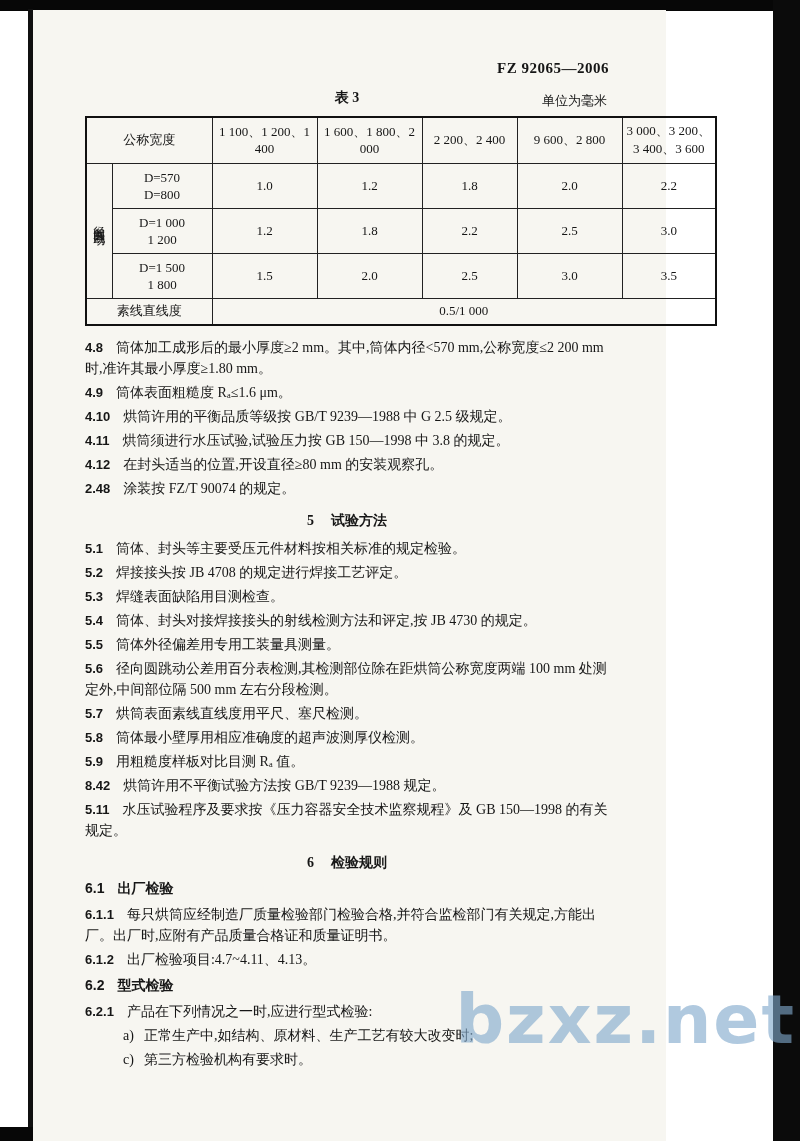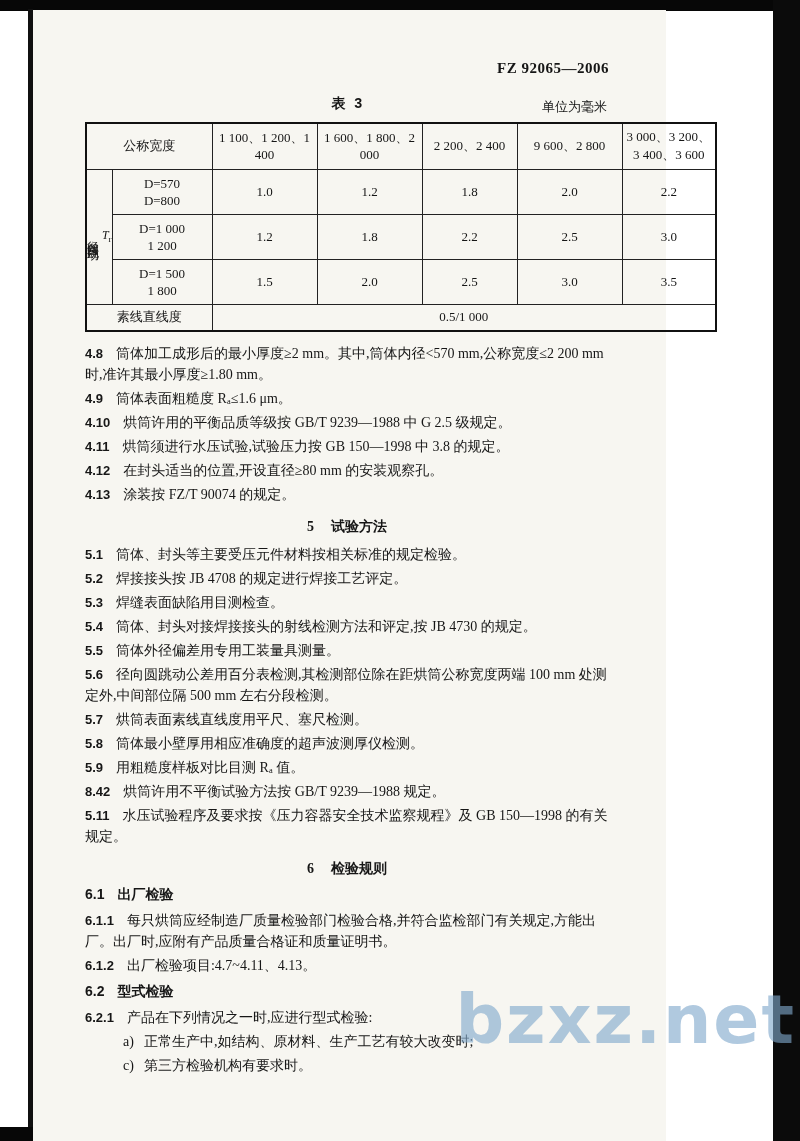--- a/index.html
+++ b/index.html
@@ -14,36 +14,36 @@
   .scan-left  { position:absolute; top:9px; left:28px; width:5px; height:1132px; background:#101010; }
   .scan-bl    { position:absolute; bottom:0; left:0; width:34px; height:14px; background:#070707; }
 
   .paper {
     position:absolute; left:33px; top:10px; width:633px; height:1131px;
     background:#f7f6f1; padding:50px 57px 16px 52px;
   }
 
   .std-code { text-align:right; font-weight:700; font-size:15px; letter-spacing:.5px; }
 
-  .caption-row { position:relative; height:20px; margin-top:18px;font-family:Liberation Mono, monospace; }
+  .caption-row { position:relative; height:20px; margin-top:12px; }
   .tbl-caption { position:absolute; left:0; right:0; text-align:center; font-weight:700; font-size:14px; }
   .unit-note   { position:absolute; right:2px; top:3px; font-size:13px; }
 
   table.t3 { border-collapse:collapse; margin-top:7px; table-layout:fixed; width:630px; }
   table.t3 td, table.t3 th {
     border:1px solid #222; text-align:center; vertical-align:middle;
     font-size:13px; font-weight:400; padding:2px 3px;
   }
   table.t3 { border:2px solid #111; }
   tr.hrow   { height:46px; }
   tr.drow   { height:45px; }
   tr.frow   { height:27px; }
   .dcell    { white-space:pre-line; line-height:17px; }
   .vlabel-cell { padding:2px 0; }
-  .vwrap { display:flex; flex-direction:row; align-items:center; justify-content:center; gap:3px; height:100%; }
+  .vwrap { display:flex; flex-direction:column; align-items:center; justify-content:center; gap:3px; height:100%; }
   .vtext { writing-mode:vertical-rl; text-orientation:upright; font-size:12px; letter-spacing:2px; line-height:1; }
   .trsym { font-size:12px; font-style:italic; }
   .trsym sub { font-size:9px; font-style:normal; }
 
   .content { margin-top:11px; }
   .clause { font-size:14px; line-height:21px; margin-bottom:3px; }
   .clause .num { font-weight:700; margin-right:13px; font-family:"Liberation Sans","DejaVu Sans",sans-serif; font-size:13px; }
   .sec-head { font-weight:700; font-size:14px; margin:13px 0 8px 0; font-family:Liberation Serif, serif;text-align:center; }
   .sec-head .num { margin-right:17px; }
   .sub-head { font-weight:700; font-size:14px; margin:7px 0 6px 0; font-family:"Liberation Sans","DejaVu Sans",sans-serif; }
@@ -134,21 +134,21 @@
   </tbody>
     </table>
 
   <div class="content">
 
     <p class="clause"><span class="num">4.8</span><span>筒体加工成形后的最小厚度≥2 mm。其中,筒体内径&lt;570 mm,公称宽度≤2 200 mm 时,准许其最小厚度≥1.80 mm。</span></p>
     <p class="clause"><span class="num">4.9</span><span>筒体表面粗糙度 Rₐ≤1.6 μm。</span></p>
     <p class="clause"><span class="num">4.10</span><span>烘筒许用的平衡品质等级按 GB/T 9239—1988 中 G 2.5 级规定。</span></p>
     <p class="clause"><span class="num">4.11</span><span>烘筒须进行水压试验,试验压力按 GB 150—1998 中 3.8 的规定。</span></p>
     <p class="clause"><span class="num">4.12</span><span>在封头适当的位置,开设直径≥80 mm 的安装观察孔。</span></p>
-    <p class="clause"><span class="num">4.13</span><span>涂装按 FZ/T 90074 的规定。</span></p>
+    <p class="clause"><span class="num">2.48</span><span>涂装按 FZ/T 90074 的规定。</span></p>
 
     <p class="sec-head"><span class="num">5</span><span>试验方法</span></p>
 
     <p class="clause"><span class="num">5.1</span><span>筒体、封头等主要受压元件材料按相关标准的规定检验。</span></p>
     <p class="clause"><span class="num">5.2</span><span>焊接接头按 JB 4708 的规定进行焊接工艺评定。</span></p>
     <p class="clause"><span class="num">5.3</span><span>焊缝表面缺陷用目测检查。</span></p>
     <p class="clause"><span class="num">5.4</span><span>筒体、封头对接焊接接头的射线检测方法和评定,按 JB 4730 的规定。</span></p>
     <p class="clause"><span class="num">5.5</span><span>筒体外径偏差用专用工装量具测量。</span></p>
     <p class="clause"><span class="num">5.6</span><span>径向圆跳动公差用百分表检测,其检测部位除在距烘筒公称宽度两端 100 mm 处测定外,中间部位隔 500 mm 左右分段检测。</span></p>
     <p class="clause"><span class="num">5.7</span><span>烘筒表面素线直线度用平尺、塞尺检测。</span></p>

